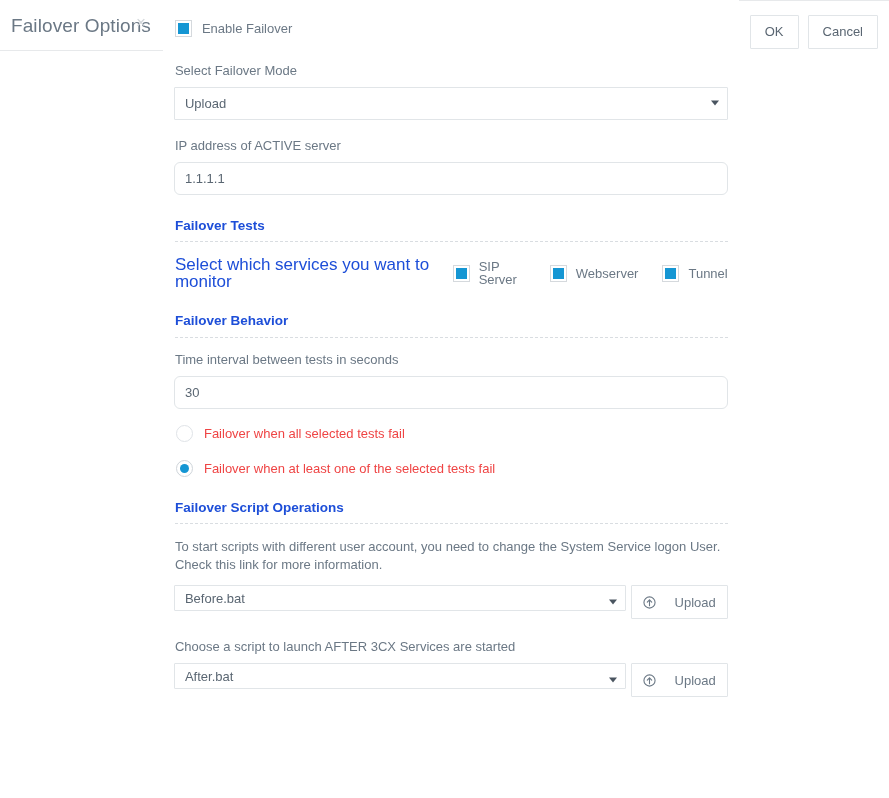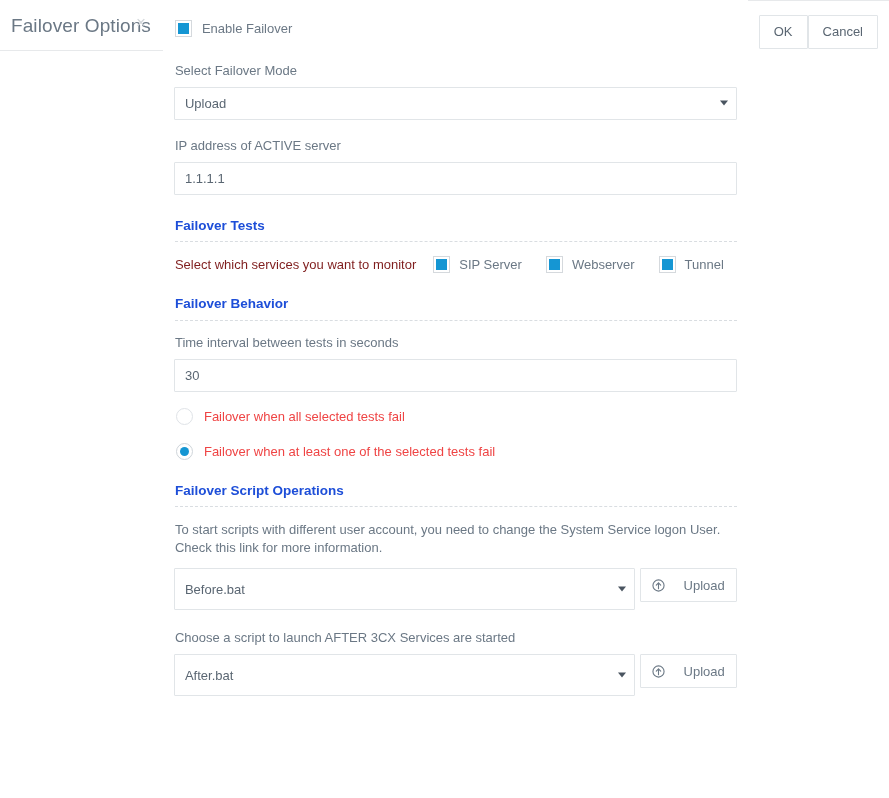--- a/index.html
+++ b/index.html
@@ -124,21 +124,21 @@
   .txt-input {
     width: 100%;
     height: 33px;
     border: 1px solid #e1e5e8;
     background: #fff;
     font-family: "Liberation Sans", sans-serif;
     font-size: 13px;
     color: #5a6672;
     padding: 0 10px;
     outline: none;
-    border-radius: 1px;
+    border-radius: 6px;
   }
 
   
   .sel-wrap {
     position: relative;
     width: 100%;
   }
   .sel-box {
     width: 100%;
     height: 33px;
@@ -200,21 +200,21 @@
     line-height: 1;
   }
 
   
   .script-row {
     display: flex;
     align-items: stretch;
     width: 100%;
   }
   .script-row .sel-wrap { flex: 1 1 auto; }
-  .script-row .sel-box { height: 42px; }
+  .script-row .sel-box { height: 26px; }
   .upload-btn {
     flex: 0 0 auto;
     margin-left: 5px;
     height: 34px;
     min-width: 81px;
     border: 1px solid #e1e5e8;
     background: #fff;
     display: inline-flex;
     align-items: center;
     justify-content: center;
@@ -235,20 +235,21 @@
 
   
   .dlg-footer {
     flex: 0 0 auto;
     border-top: 1px solid #e7e9eb;
     height: 62px;
     display: flex;
     align-items: center;
     justify-content: flex-end;
     padding: 0 11px;
+    gap: 9px;
   }
   .btn {
     min-width: 40px;
     height: 34px;
     border: 1px solid #e1e5e8;
     background: #fff;
     font-family: "Liberation Sans", sans-serif;
     font-size: 13px;
     color: #5a6672;
     cursor: pointer;
@@ -262,22 +263,22 @@
   .gap-20 { height: 20px; }
   .gap-22 { height: 22px; }
   .gap-26 { height: 26px; }
 
   .inline-services {
     display: flex;
     align-items: center;
     margin-left: 1px;
   }
   .inline-services .svc-text {
-    font-size: 13px;
-    color: #7f1d1d;
+    font-size: 17px;
+    color: #1d4ed8;
     margin-right: 17px;
     line-height: 1;
   }
   .svc-item {
     display: flex;
     align-items: center;
     margin-right: 24px;
   }
   .svc-item:last-child { margin-right: 0; }
   .svc-item .cbox-label { margin-left: 9px; }

